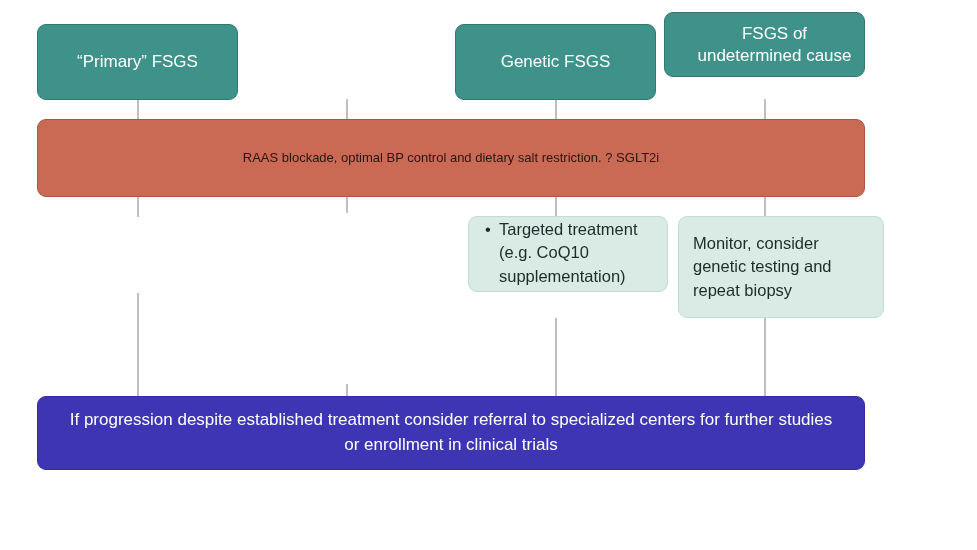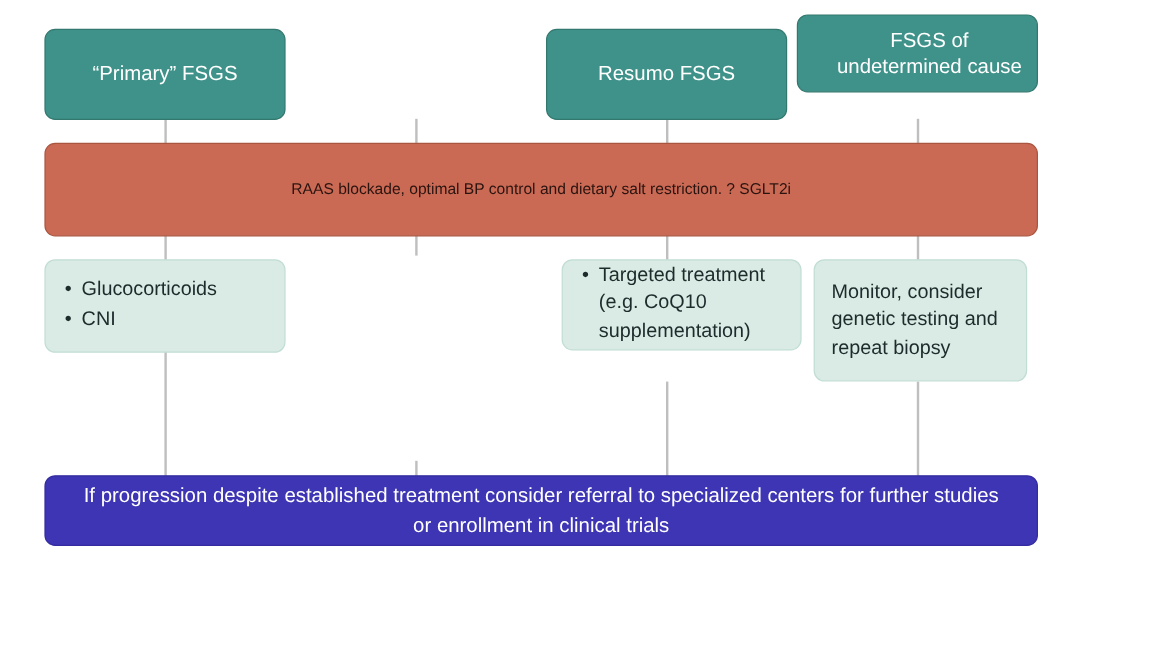--- a/index.html
+++ b/index.html
@@ -127,46 +127,40 @@
 
   <div class="connector" style="left:137px; top:293px; height:104px;"></div>
   <div class="connector" style="left:346px; top:384px; height:13px;"></div>
   <div class="connector" style="left:555px; top:318px; height:79px;"></div>
   <div class="connector" style="left:764px; top:318px; height:79px;"></div>
 
   <div class="box cat-box" style="left:37px; top:24px; width:201px; height:76px;">
     <span>“Primary” FSGS</span>
   </div>
   <div class="box cat-box" style="left:455px; top:24px; width:201px; height:76px;">
-    <span>Resumo FSGS</span>
+    <span>Genetic FSGS</span>
   </div>
   <div class="box cat-box" style="left:664px; top:12px; width:201px; height:65px;padding-left:28px;">
     <span>FSGS of undetermined cause</span>
   </div>
 
   <div class="box band-red" style="left:37px; top:119px; width:828px; height:78px;">
     <span>RAAS blockade, optimal BP control and dietary salt restriction. ? SGLT2i</span>
   </div>
 
-  <div class="box treat-box centered-v" style="left:37px; top:216px; width:201px; height:78px;">
-    <ul>
-      <li>Glucocorticoids</li>
-      <li>CNI</li>
-    </ul>
-  </div>
 
 
   <div class="box treat-box centered-v" style="left:468px; top:216px; width:200px; height:76px;">
     <ul>
       <li>Targeted treatment (e.g. CoQ10 supplementation)</li>
     </ul>
   </div>
 
-  <div class="box treat-box centered-v" style="left:678px; top:216px; width:178px; height:102px;">
+  <div class="box treat-box centered-v" style="left:678px; top:216px; width:206px; height:102px;">
     <p>Monitor, consider genetic testing and repeat biopsy</p>
   </div>
 
-  <div class="box band-blue" style="left:37px; top:396px; width:828px; height:59px;justify-content:center;">
+  <div class="box band-blue" style="left:37px; top:396px; width:828px; height:74px;justify-content:center;">
     <span>If progression despite established treatment consider referral to specialized centers for further studies or enrollment in clinical trials</span>
   </div>
 
 
 </div>
 
 </body></html>

